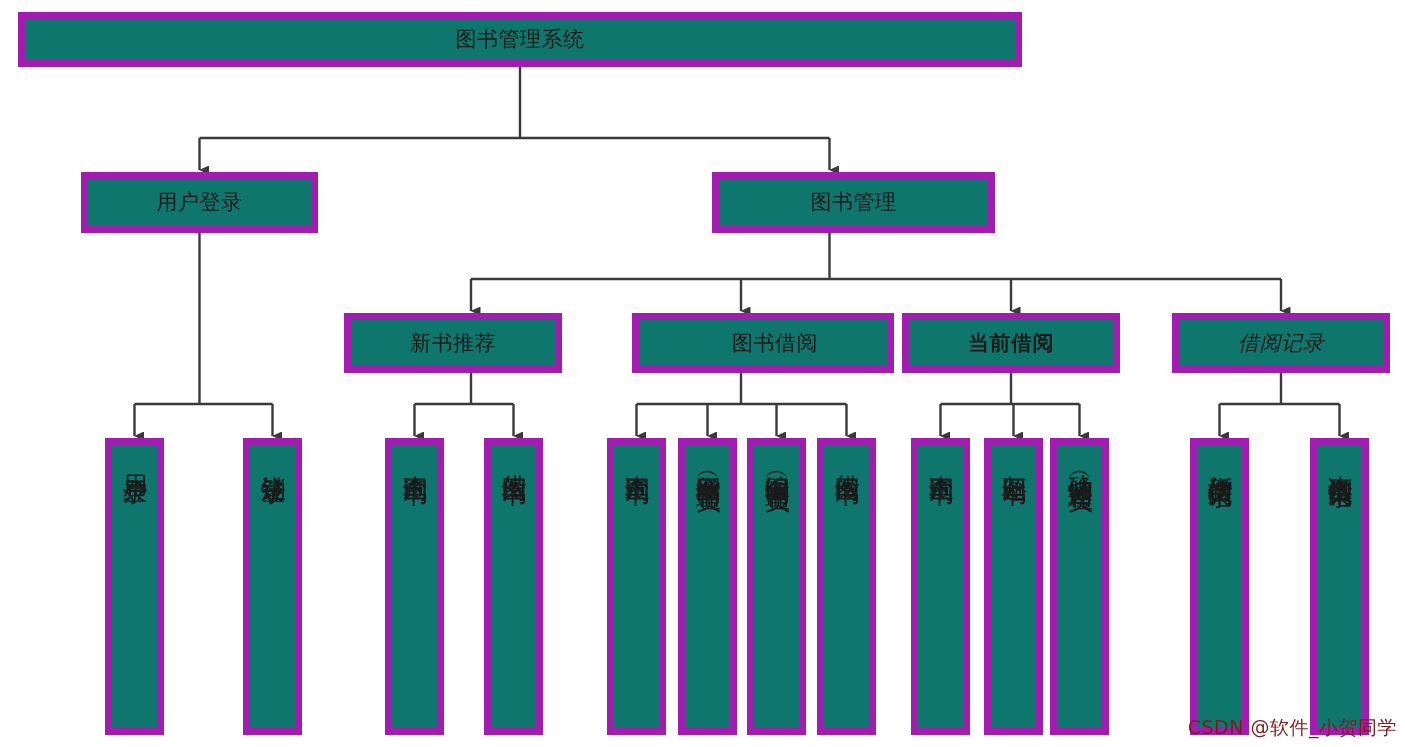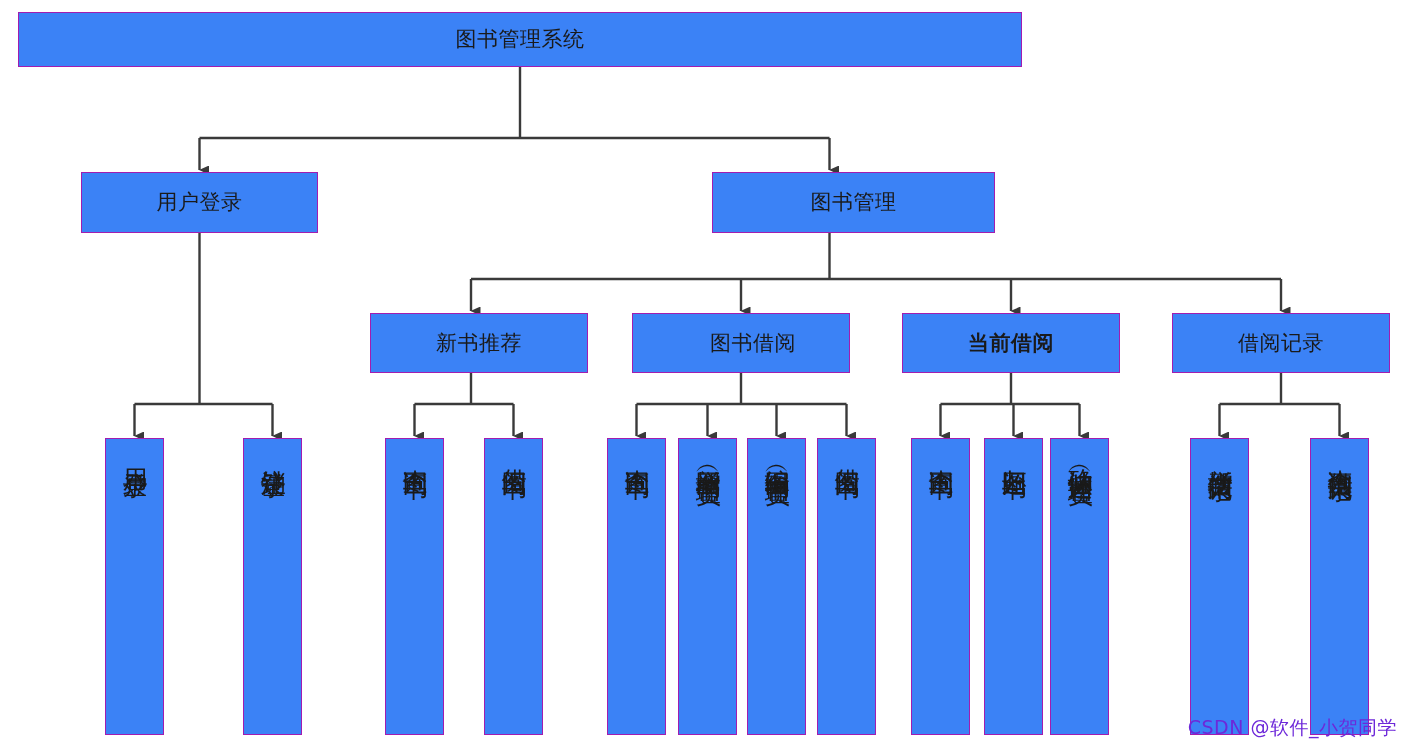--- a/index.html
+++ b/index.html
@@ -21,22 +21,22 @@
     position: absolute;
     left: 0;
     top: 0;
     width: 1405px;
     height: 747px;
     pointer-events: none;
   }
   .node {
     position: absolute;
     box-sizing: border-box;
-    border: 1px solid #a21caf;
-    background: #3b82f6;
+    border: 7px solid #a21caf;
+    background: #0f766e;
     display: flex;
     align-items: center;
     justify-content: center;
     color: #1a1a1a;
   }
   .node .lbl {
     display: block;
     text-align: center;
     line-height: 1.18;
     letter-spacing: 0.5px;
@@ -55,21 +55,21 @@
     font-size: 25px;
     line-height: 1.05;
     letter-spacing: 2px;
     white-space: nowrap;
   }
   #watermark {
     position: absolute;
     right: 8px;
     bottom: 6px;
     font-size: 19px;
-    color: #6d28d9;
+    color: #7f1d1d;
     letter-spacing: 0.5px;
     white-space: nowrap;
     margin-top: 28px;
   }
 </style>
 </head>
 <body>
 
 <div id="canvas">
   <svg class="edges" id="edge-layer" viewBox="0 0 1405 747" xmlns="http://www.w3.org/2000/svg">
@@ -117,30 +117,30 @@
   <div id="node-layer">
       <div class="node horiz" style="left: 18px; top: 12px; width: 1004px; height: 55px;">
         <span class="lbl">图书管理系统</span>
       </div>
       <div class="node horiz" style="left: 81px; top: 172px; width: 237px; height: 61px;">
         <span class="lbl">用户登录</span>
       </div>
       <div class="node horiz" style="left: 712px; top: 172px; width: 283px; height: 61px;">
         <span class="lbl">图书管理</span>
       </div>
-      <div class="node horiz" style="left: 370px; top: 313px; width: 218px; height: 60px;">
+      <div class="node horiz" style="left: 344px; top: 313px; width: 218px; height: 60px;">
         <span class="lbl">新书推荐</span>
       </div>
-      <div class="node horiz" style="left: 632px; top: 313px; width: 218px; height: 60px; padding-left: 24px;">
+      <div class="node horiz" style="left: 632px; top: 313px; width: 262px; height: 60px; padding-left: 24px;">
         <span class="lbl">图书借阅</span>
       </div>
       <div class="node horiz" style="left: 902px; top: 313px; width: 218px; height: 60px; font-weight: bold;">
         <span class="lbl">当前借阅</span>
       </div>
-      <div class="node horiz" style="left: 1172px; top: 313px; width: 218px; height: 60px;">
+      <div class="node horiz" style="left: 1172px; top: 313px; width: 218px; height: 60px; font-style: italic;">
         <span class="lbl">借阅记录</span>
       </div>
       <div class="node vert" style="left: 105px; top: 438px; width: 59px; height: 297px;">
         <span class="lbl">用户登录</span>
       </div>
       <div class="node vert" style="left: 243px; top: 438px; width: 59px; height: 297px;">
         <span class="lbl">注销登录</span>
       </div>
       <div class="node vert" style="left: 385px; top: 438px; width: 59px; height: 297px;">
         <span class="lbl">查询图书</span>

